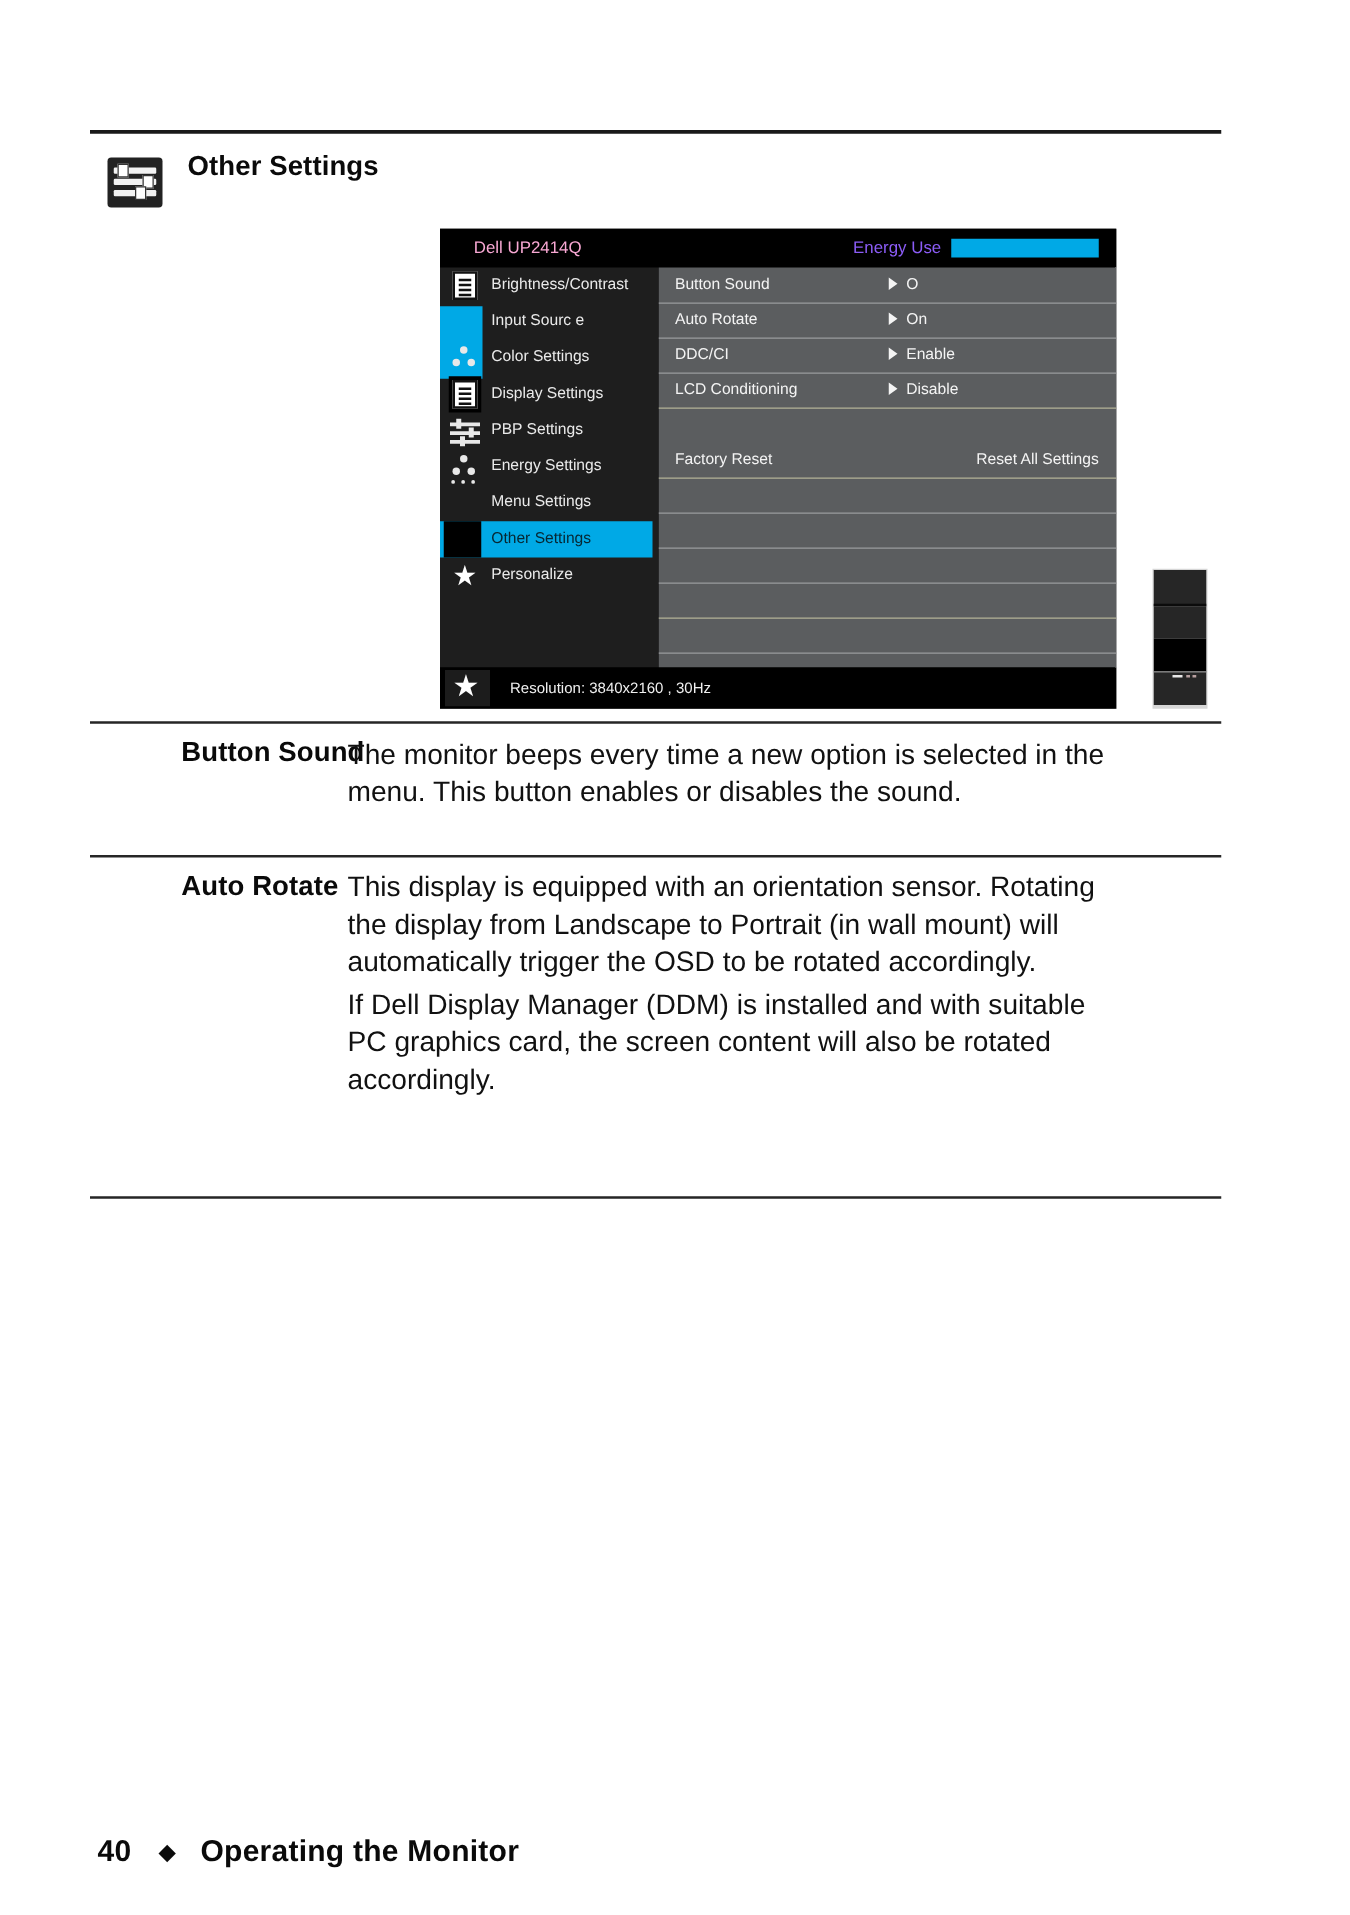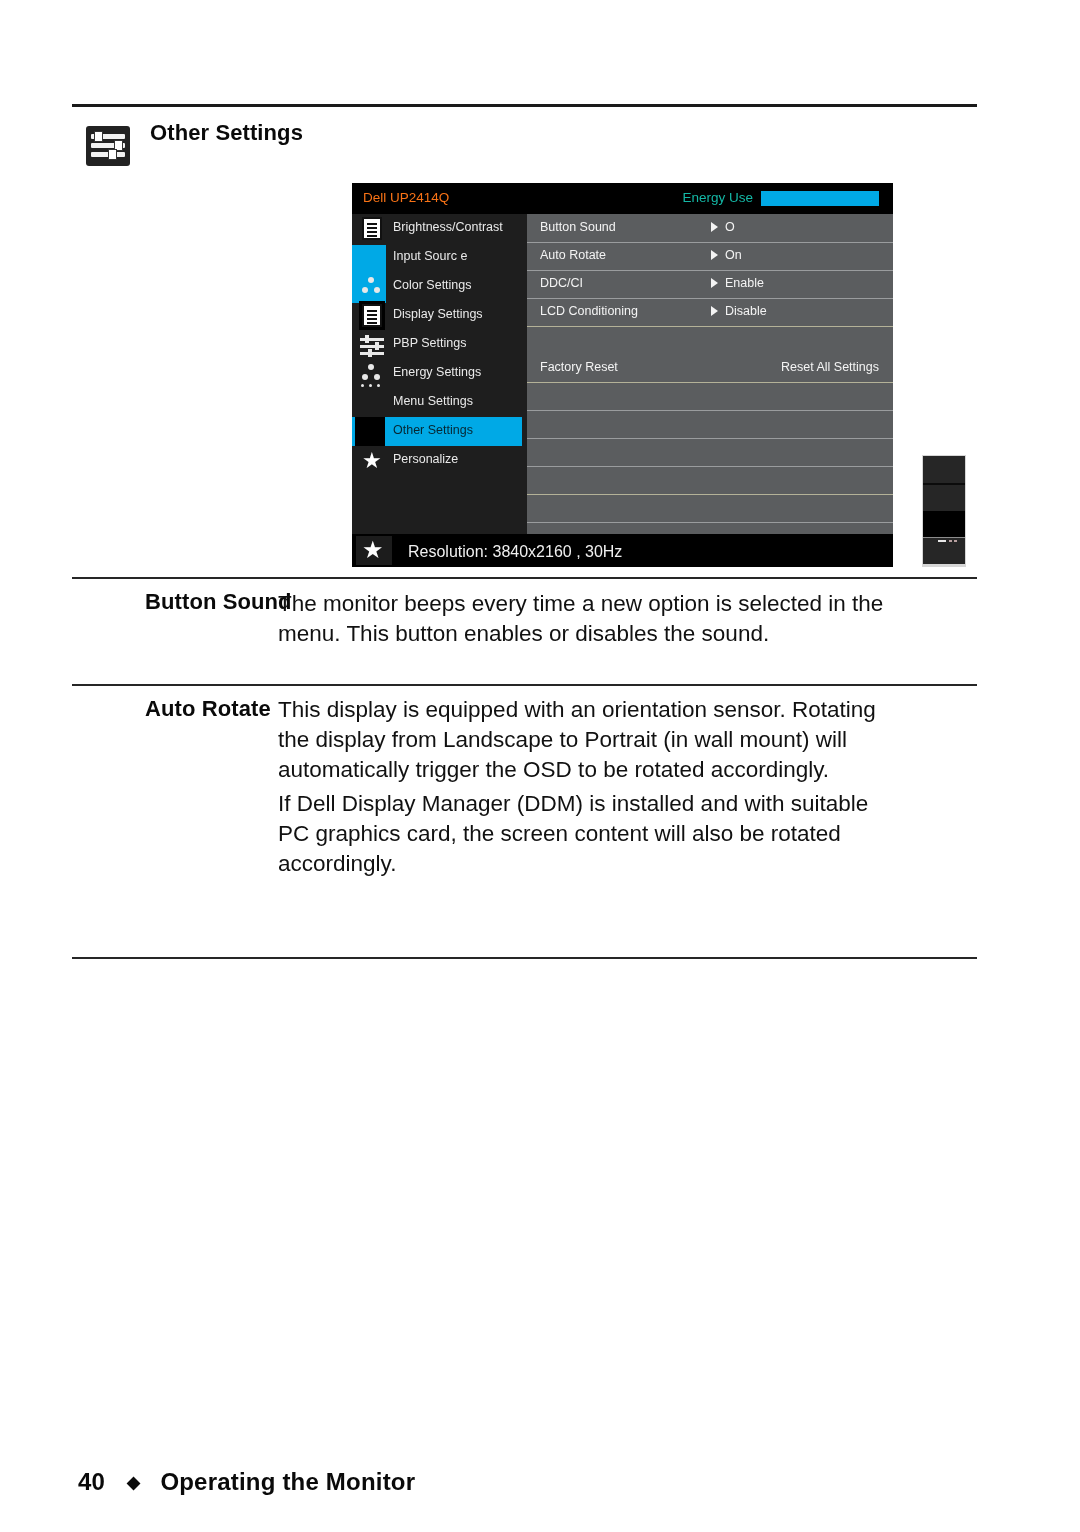--- a/index.html
+++ b/index.html
@@ -99,29 +99,29 @@
   }
   .osd-titlebar {
     position: absolute;
     left: 0; top: 0;
     width: 541px;
     height: 31px;
     background: #000;
   }
   .osd-title {
     position: absolute;
-    left: 11px; top: 7px;
+    left: 27px; top: 7px;
     font-size: 13.5px;
-    color: #f97316;
+    color: #f9a8d4;
   }
   .osd-energy-label {
     position: absolute;
     right: 140px; top: 7px;
     font-size: 13.5px;
-    color: #14b8a6;
+    color: #8b5cf6;
     white-space: nowrap;
   }
   .osd-energy-bar {
     position: absolute;
     right: 14px; top: 8px;
     width: 118px; height: 15px;
     background: #00a9e6;
   }
 
   
@@ -278,21 +278,21 @@
   .osd-status-icon {
     position: absolute;
     left: 4px; top: 2px;
     width: 36px; height: 29px;
     background: #1c1c1c;
   }
   .osd-status-icon .ic-star { left: 6px; top: 3px; font-size: 24px; }
   .osd-status-text {
     position: absolute;
     left: 56px; top: 9px;
-    font-size: 16px;
+    font-size: 12px;
     color: #f0f0f0;
     white-space: nowrap;
   }
 
   
   .btn-stack {
     position: absolute;
     left: 922px;
     top: 455px;
     width: 44px;

